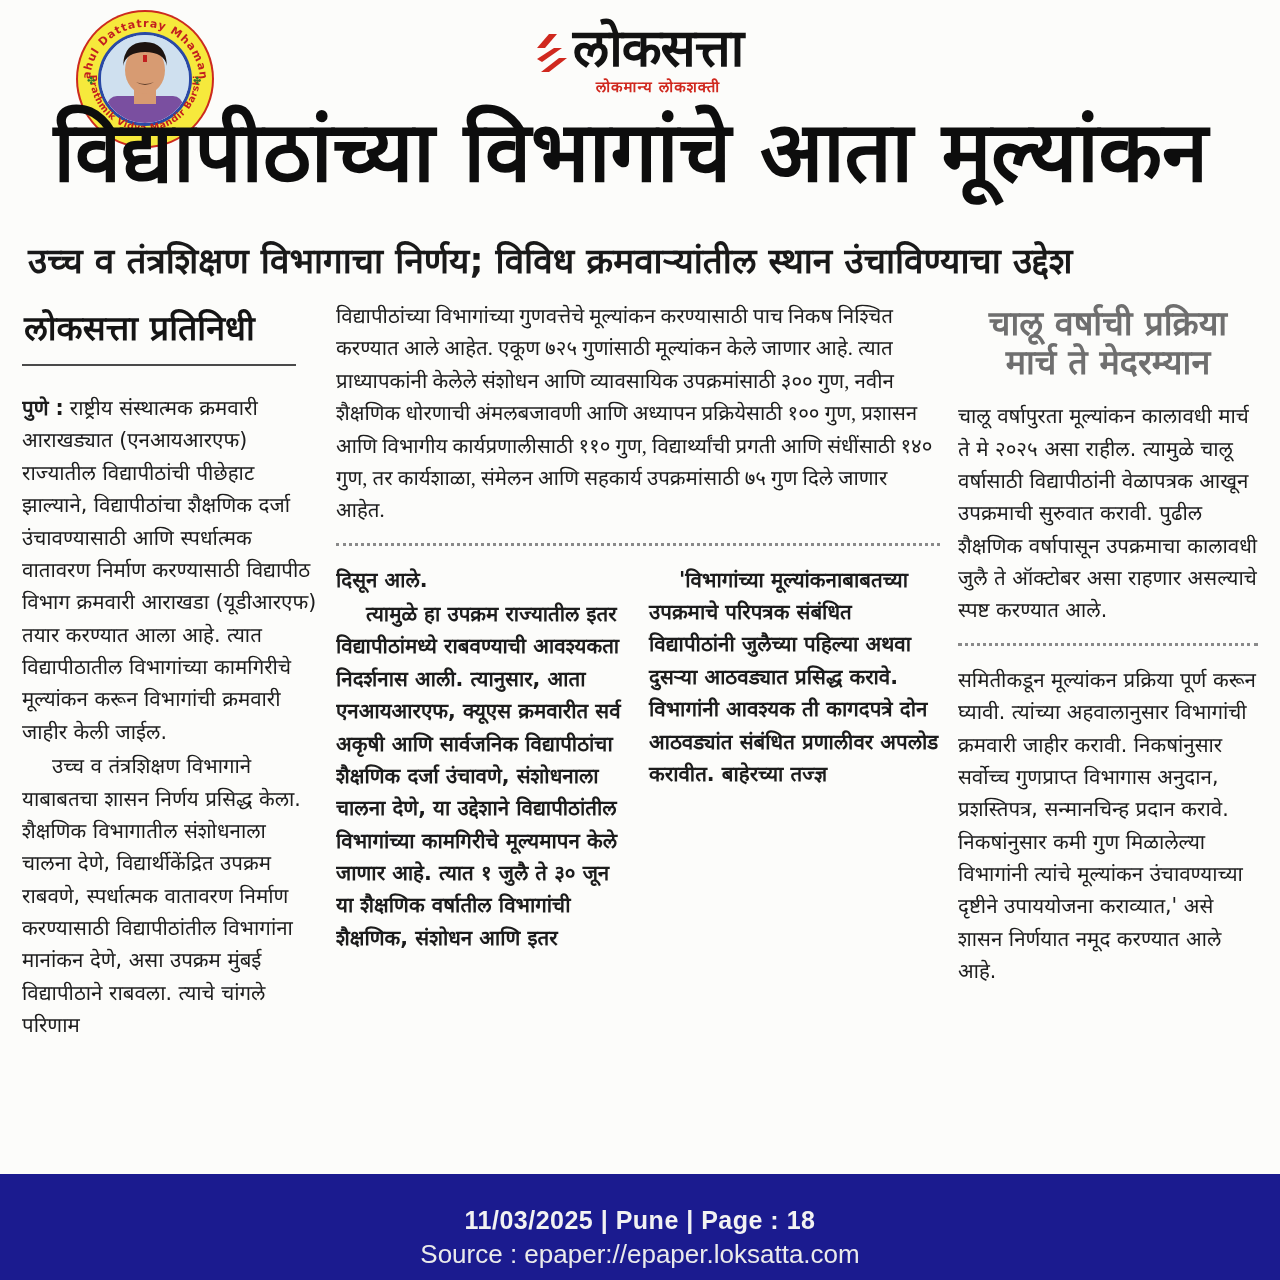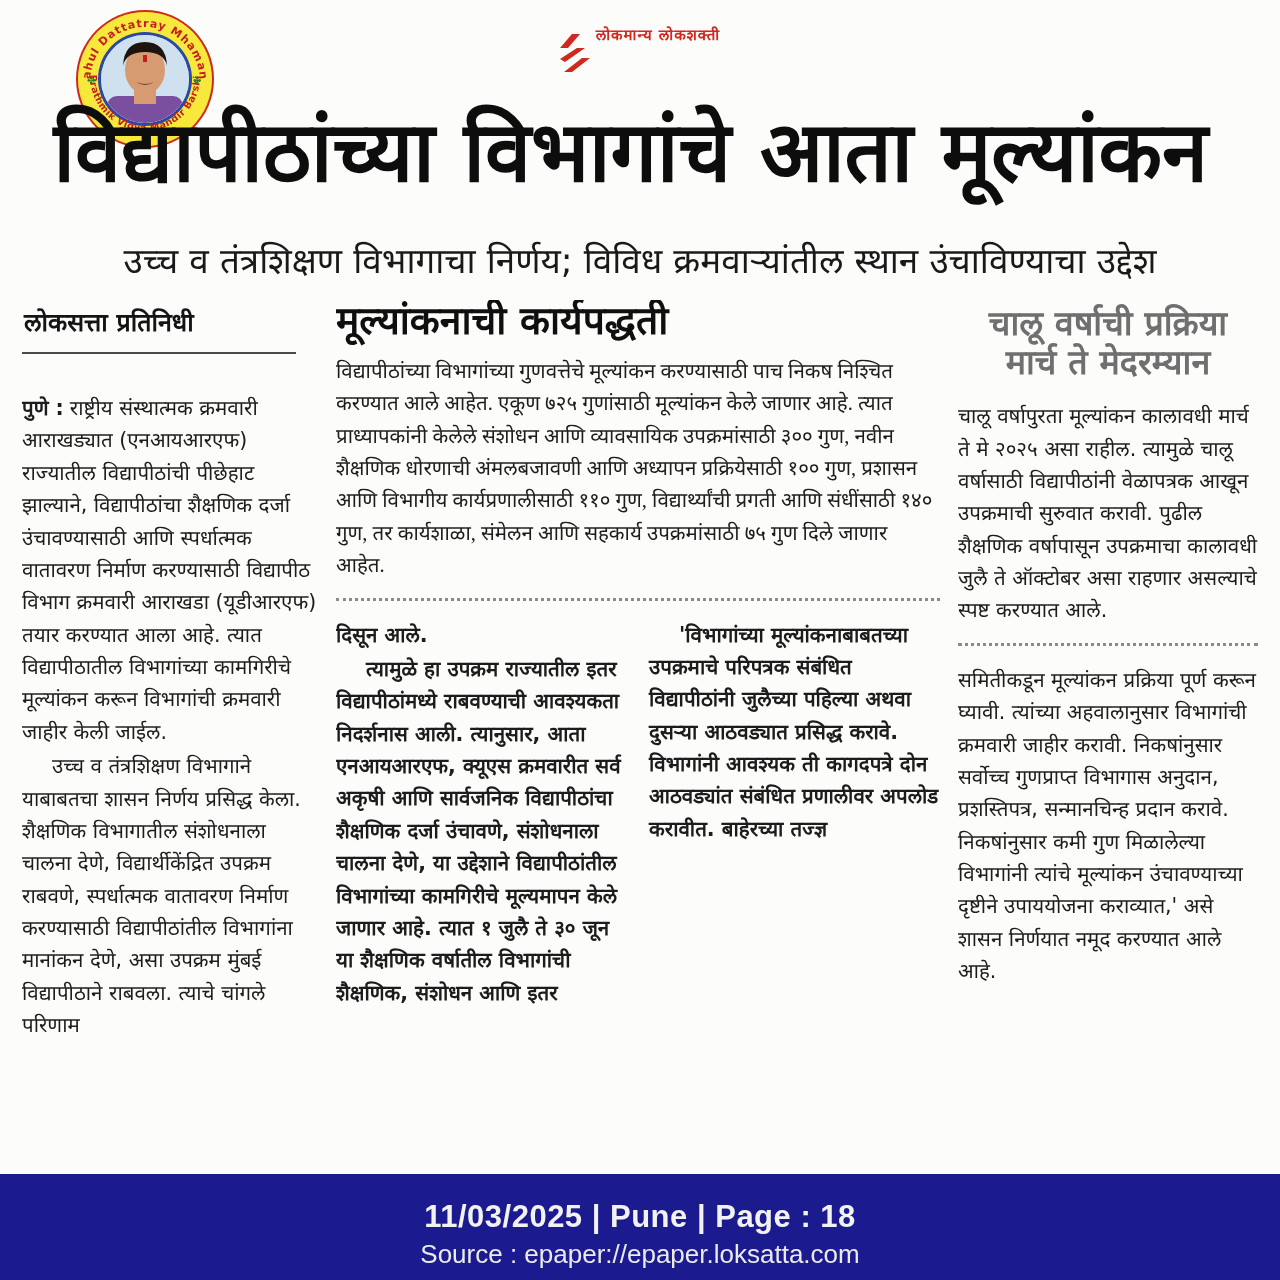--- a/index.html
+++ b/index.html
@@ -13,47 +13,47 @@
   .masthead{position:absolute;top:22px;left:0;width:100%;text-align:center;}
   .masthead-inner{display:inline-flex;align-items:flex-start;gap:6px;}
   .logo-mark{margin-top:10px;}
   .logo-text{font-size:52px;font-weight:900;color:#121212;letter-spacing:-1px;line-height:1;}
   .logo-tagline{font-size:15px;font-weight:700;color:#d0281e;margin-top:2px;letter-spacing:1px;}
 
   
   .headline{position:absolute;top:108px;left:28px;width:1224px;font-size:84px;line-height:1.05;
             font-weight:900;color:#0d0d0d;white-space:nowrap;transform:scaleX(.985);transform-origin:left;
             text-align:center;}
-  .subheadline{position:absolute;top:236px;left:28px;width:1224px;text-align:center;
-               font-size:35px;font-weight:400;color:#191919;white-space:nowrap;}
+  .subheadline{position:absolute;top:236px;left:28px;width:1224px;
+               font-size:35px;font-weight:700;color:#191919;white-space:nowrap;}
 
   
   .body-grid{position:absolute;top:300px;left:22px;width:1236px;height:866px;
              display:grid;grid-template-columns:296px 604px 300px;column-gap:18px;overflow:hidden;}
   .col{overflow:hidden;}
   .col p{margin:0 0 2px 0;font-size:20.5px;line-height:1.58;color:#1c1c1c;text-align:left;}
   .col p.indent{text-indent:30px;}
   .lead{font-weight:800;margin-right:6px;}
 
-  .byline{font-size:25px;font-weight:800;color:#141414;padding:4px 0 14px 2px;
-          border-bottom:2px solid #4a4a4a;margin-bottom:38px;width:92%;}
+  .byline{font-size:34px;font-weight:800;color:#141414;padding:4px 0 14px 2px;
+          border-bottom:2px solid #4a4a4a;margin-bottom:26px;width:92%;}
 
   .feature-title{font-size:39px;font-weight:900;color:#0f0f0f;margin:0 0 12px 0;line-height:1.1;}
   .feature-body{font-size:21.5px;line-height:1.62;color:#1c1c1c;margin:0;font-family:Liberation Serif, serif;}
   .dotted-rule{border:0;border-top:3px dotted #8a8a8a;margin:16px 0 18px 0;}
   .mid-cols{display:grid;grid-template-columns:1fr 1fr;column-gap:22px;font-weight:bold;}
 
   .side-title{font-size:34px;font-weight:900;color:#6f6f6f;line-height:1.15;margin:4px 0 18px 0;text-align:center;}
 
   
   .footer{position:absolute;left:0;bottom:0;width:100%;height:106px;background:#1b1b8f;
           display:flex;flex-direction:column;justify-content:flex-end;align-items:center;
           padding-bottom:10px;box-sizing:border-box;color:#f2f2f2;
           font-family:"Liberation Sans","DejaVu Sans",sans-serif;}
-  .footer-line1{font-size:31px;font-weight:700;letter-spacing:.5px;}
+  .footer-line1{font-size:25px;font-weight:700;letter-spacing:.5px;}
   .footer-line2{font-size:26px;font-weight:400;margin-top:4px;color:#eaeaea;text-decoration:none;}
 </style>
 </head>
 <body>
 
 <div id="page">
 
   <div class="stamp">
     <svg width="142" height="142" viewBox="0 0 142 142">
       <circle cx="71" cy="71" r="69" fill="#cc2a1e"></circle>
@@ -90,39 +90,39 @@
       <span class="logo-mark">
         <svg width="30" height="42" viewBox="0 0 30 42">
           <g fill="#d0281e">
             <polygon points="12,2 20,2 8,16 0,16"></polygon>
             <polygon points="17,16 25,16 5,30 0,27"></polygon>
             <polygon points="22,26 30,26 12,40 4,40"></polygon>
           </g>
         </svg>
       </span>
       <span>
+        <div class="logo-text">लोकसत्ता</div>
         <div class="logo-tagline">लोकमान्य लोकशक्ती</div>
       </span>
     </div>
   </div>
 
   <div class="headline">विद्यापीठांच्या विभागांचे आता मूल्यांकन</div>
   <div class="subheadline">उच्च व तंत्रशिक्षण विभागाचा निर्णय; विविध क्रमवाऱ्यांतील स्थान उंचाविण्याचा उद्देश</div>
 
   <div class="body-grid">
 
     <div class="col">
       <div class="byline">लोकसत्ता प्रतिनिधी</div>
       <p><span class="lead">पुणे :</span><span>राष्ट्रीय संस्थात्मक क्रमवारी आराखड्यात (एनआयआरएफ) राज्यातील विद्यापीठांची पीछेहाट झाल्याने, विद्यापीठांचा शैक्षणिक दर्जा उंचावण्यासाठी आणि स्पर्धात्मक वातावरण निर्माण करण्यासाठी विद्यापीठ विभाग क्रमवारी आराखडा (यूडीआरएफ) तयार करण्यात आला आहे. त्यात विद्यापीठातील विभागांच्या कामगिरीचे मूल्यांकन करून विभागांची क्रमवारी जाहीर केली जाईल.</span></p>
       <p class="indent">उच्च व तंत्रशिक्षण विभागाने याबाबतचा शासन निर्णय प्रसिद्ध केला. शैक्षणिक विभागातील संशोधनाला चालना देणे, विद्यार्थीकेंद्रित उपक्रम राबवणे, स्पर्धात्मक वातावरण निर्माण करण्यासाठी विद्यापीठांतील विभागांना मानांकन देणे, असा उपक्रम मुंबई विद्यापीठाने राबवला. त्याचे चांगले परिणाम</p>
     </div>
 
     <div class="col">
       <div>
-        <h2 class="feature-title">मूल्यांकनाची कार्यपद्धती</h2>
         <p class="feature-body">विद्यापीठांच्या विभागांच्या गुणवत्तेचे मूल्यांकन करण्यासाठी पाच निकष निश्चित करण्यात आले आहेत. एकूण ७२५ गुणांसाठी मूल्यांकन केले जाणार आहे. त्यात प्राध्यापकांनी केलेले संशोधन आणि व्यावसायिक उपक्रमांसाठी ३०० गुण, नवीन शैक्षणिक धोरणाची अंमलबजावणी आणि अध्यापन प्रक्रियेसाठी १०० गुण, प्रशासन आणि विभागीय कार्यप्रणालीसाठी ११० गुण, विद्यार्थ्यांची प्रगती आणि संधींसाठी १४० गुण, तर कार्यशाळा, संमेलन आणि सहकार्य उपक्रमांसाठी ७५ गुण दिले जाणार आहेत.</p>
         <hr class="dotted-rule">
       </div>
       <div class="mid-cols">
         <div>
           <p>दिसून आले.</p>
           <p class="indent">त्यामुळे हा उपक्रम राज्यातील इतर विद्यापीठांमध्ये राबवण्याची आवश्यकता निदर्शनास आली. त्यानुसार, आता एनआयआरएफ, क्यूएस क्रमवारीत सर्व अकृषी आणि सार्वजनिक विद्यापीठांचा शैक्षणिक दर्जा उंचावणे, संशोधनाला चालना देणे, या उद्देशाने विद्यापीठांतील विभागांच्या कामगिरीचे मूल्यमापन केले जाणार आहे. त्यात १ जुलै ते ३० जून या शैक्षणिक वर्षातील विभागांची शैक्षणिक, संशोधन आणि इतर</p>
         </div>
         <div>
           <p class="indent">'विभागांच्या मूल्यांकनाबाबतच्या उपक्रमाचे परिपत्रक संबंधित विद्यापीठांनी जुलैच्या पहिल्या अथवा दुसऱ्या आठवड्यात प्रसिद्ध करावे. विभागांनी आवश्यक ती कागदपत्रे दोन आठवड्यांत संबंधित प्रणालीवर अपलोड करावीत. बाहेरच्या तज्ज्ञ</p>

